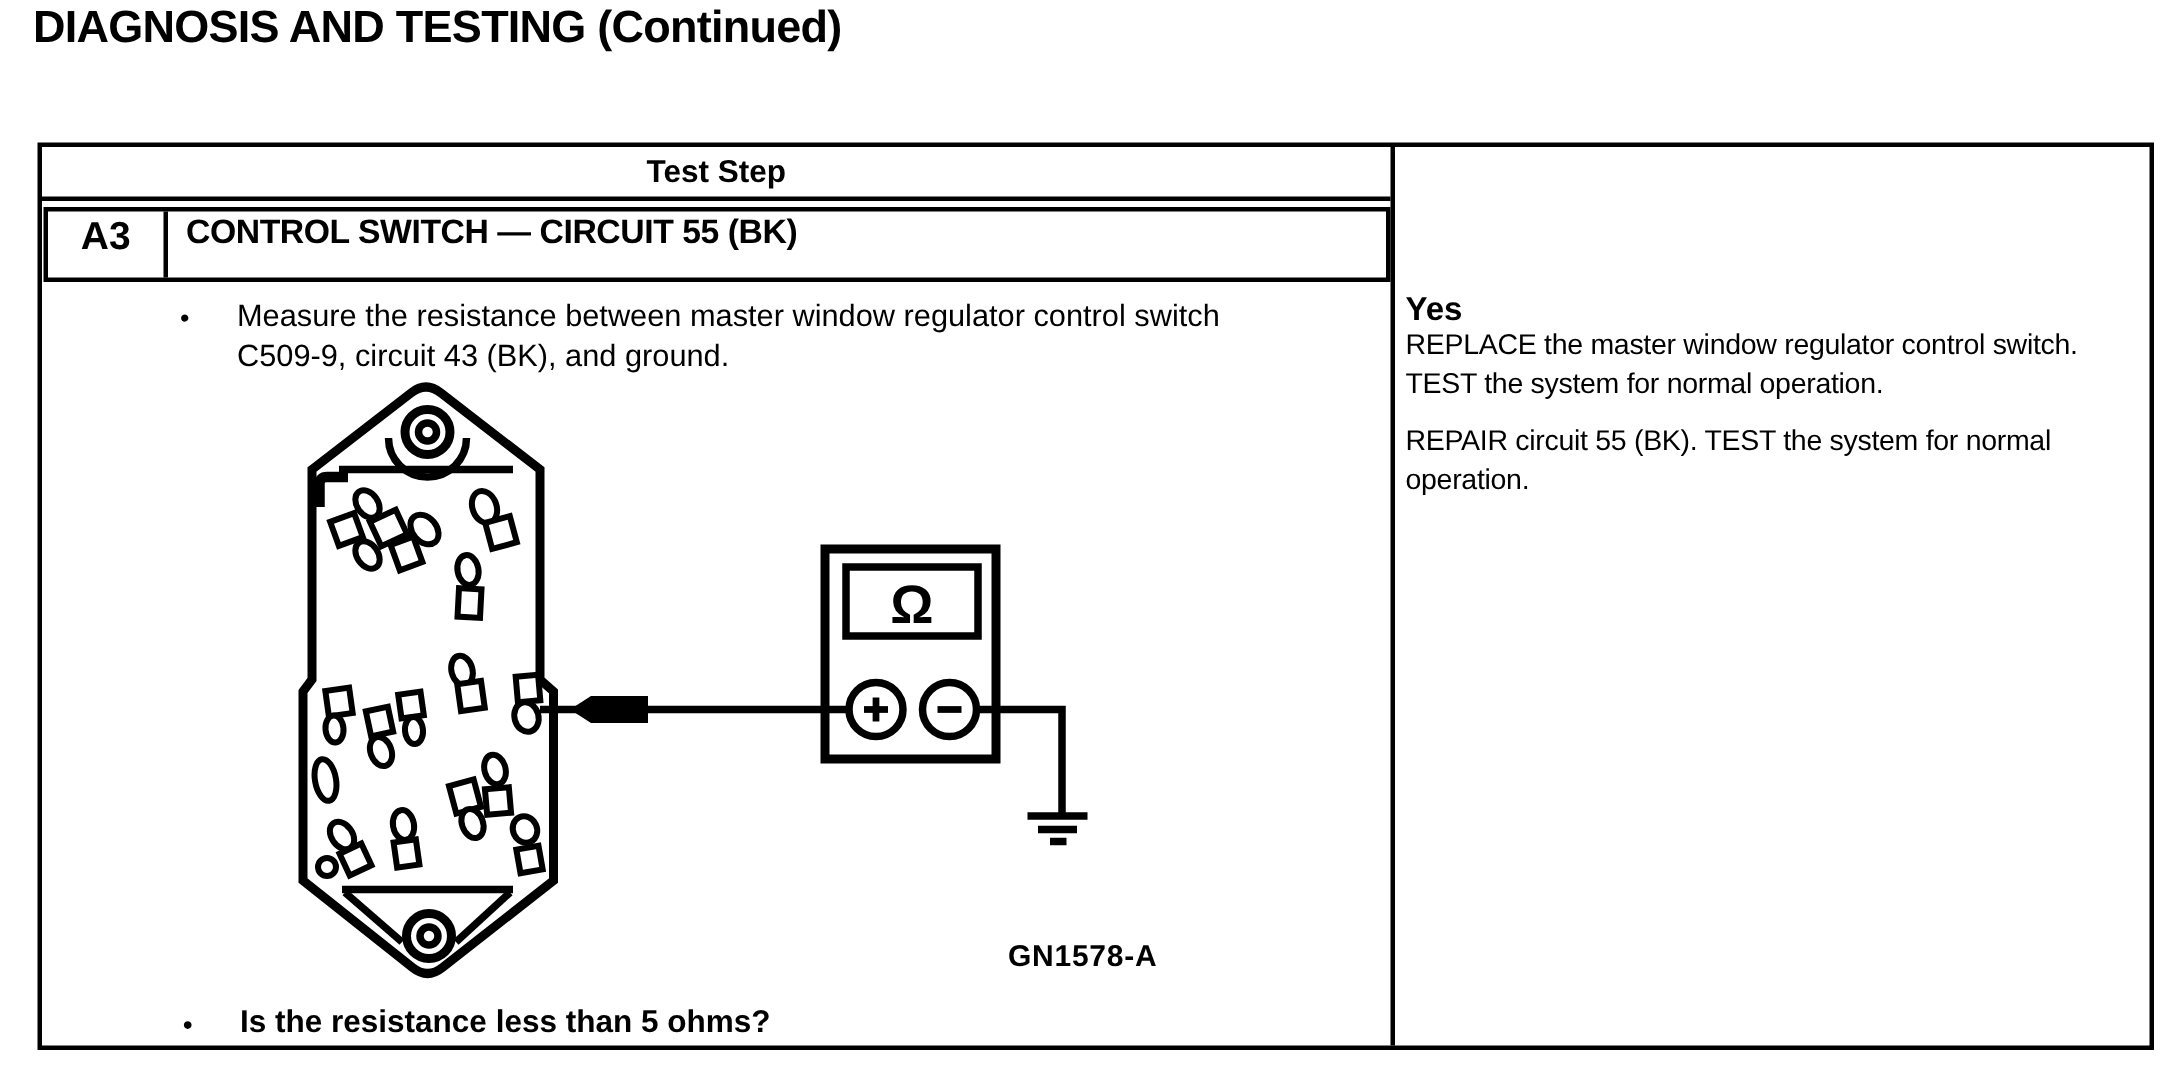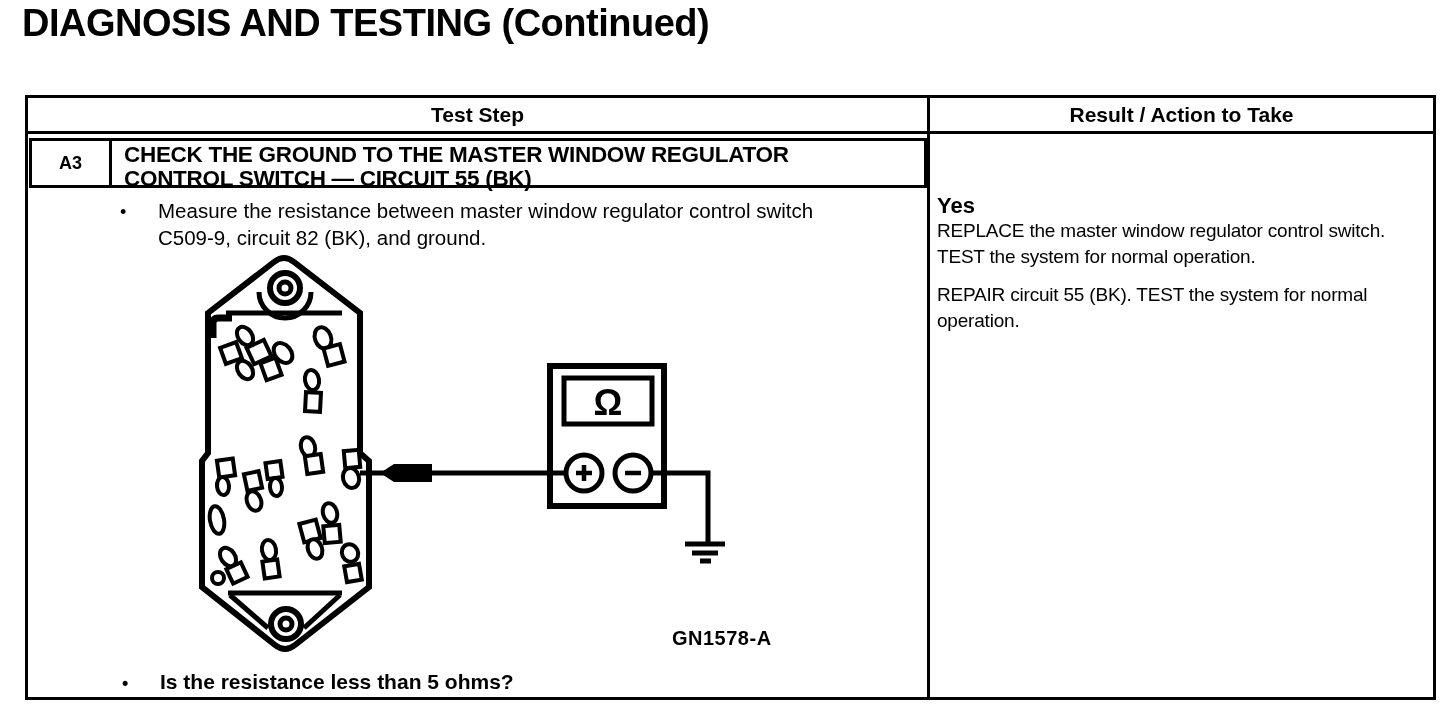--- a/index.html
+++ b/index.html
@@ -2,21 +2,21 @@
 <html><head>
 <meta charset="utf-8">
 <style>
   html,body{margin:0;padding:0;background:#fff;}
   .page{
     position:relative;width:1456px;height:710px;background:#fff;overflow:hidden;
     font-family:"Liberation Sans","DejaVu Sans",sans-serif;color:#000;
   }
   .page-title{
     position:absolute;left:22px;top:2px;margin:0;
-    font-size:38px;font-weight:bold;letter-spacing:-0.5px;white-space:nowrap;
+    font-size:30px;font-weight:bold;letter-spacing:-0.5px;white-space:nowrap;
   }
   .pinpoint-title{
     position:absolute;left:0;top:55px;width:100%;margin:0;text-align:center;
     font-size:23.5px;font-weight:bold;letter-spacing:-0.2px;white-space:nowrap;
   }
   .ptable{
     position:absolute;left:25px;top:95px;width:1411px;height:605px;
     border:3px solid #000;display:flex;box-sizing:border-box;
   }
   .col-left{width:902px;position:relative;border-right:3px solid #000;box-sizing:border-box;}
@@ -26,21 +26,21 @@
     display:flex;align-items:center;justify-content:center;
     font-size:21px;font-weight:bold;
   }
   .step-box{
     position:absolute;left:1px;right:0;top:40px;height:50px;
     border:3px solid #000;box-sizing:border-box;display:flex;
   }
   .step-id-cell{
     width:80px;border-right:3px solid #000;box-sizing:border-box;
     display:flex;align-items:flex-start;justify-content:center;
-    font-size:18px;font-weight:bold;padding-top:12px;
+    font-size:26px;font-weight:bold;padding-top:1px;
   }
   .step-title-cell{
     padding:2px 0 0 12px;font-size:22.5px;font-weight:bold;line-height:24px;
     letter-spacing:-0.3px;white-space:nowrap;
   }
   .bullet{position:absolute;display:flex;font-size:20.5px;line-height:26.5px;}
   .bullet .dot{width:38px;text-align:left;font-size:18px;padding-top:1px;}
   .bullet-instruction{left:92px;top:100px;width:710px;}
   .bullet-instruction .txt{width:665px;}
   .bullet-question{left:94px;top:571px;font-weight:bold;font-size:21px;}
@@ -59,28 +59,27 @@
   <h1 class="page-title">DIAGNOSIS AND TESTING (Continued)</h1>
 
   <div class="ptable">
 
     <div class="col-left">
       <div class="col-hdr">Test Step</div>
 
       <div class="step-box">
         <div class="step-id-cell">A3</div>
         <div class="step-title-cell">
-          <div>CHECK THE GROUND TO THE MASTER WINDOW REGULATOR</div>
           <div>CONTROL SWITCH — CIRCUIT 55 (BK)</div>
         </div>
       </div>
 
       <div class="bullet bullet-instruction">
         <span class="dot">•</span>
-        <span class="txt">Measure the resistance between master window regulator control switch C509-9, circuit 82 (BK), and ground.</span>
+        <span class="txt">Measure the resistance between master window regulator control switch C509-9, circuit 43 (BK), and ground.</span>
       </div>
 
       <svg class="diagram" width="625" height="402" viewBox="183 251 625 402">
 
         <g fill="none" stroke="#000">
           <path stroke-width="6" d="M 206 312 L 272 261 Q 282 253 292 261 L 358 312 L 358 452 L 367 460 L 367 586 L 293 644 Q 283 652 273 644 L 200 586 L 200 460 L 206 452 Z"></path>
           <line stroke-width="5" x1="224" y1="312" x2="340" y2="312"></line>
           <circle stroke-width="6" cx="283" cy="287" r="15"></circle>
           <circle stroke-width="5" cx="283" cy="287" r="6"></circle>
           <path stroke-width="5" d="M 257 291 A 26 26 0 0 0 309 291"></path>
@@ -159,21 +158,20 @@
 
       <div class="fig-label">GN1578-A</div>
 
       <div class="bullet bullet-question">
         <span class="dot">•</span>
         <span>Is the resistance less than 5 ohms?</span>
       </div>
     </div>
 
     <div class="col-right">
-      <div class="col-hdr">Result / Action to Take</div>
       <div class="result-block">
         <div class="result-label">Yes</div>
         <div class="result-text no-spacer">REPLACE the master window regulator control switch. TEST the system for normal operation.</div>
         <div class="result-text">REPAIR circuit 55 (BK). TEST the system for normal operation.</div>
       </div>
     </div>
 
   </div>
 </div>
 

